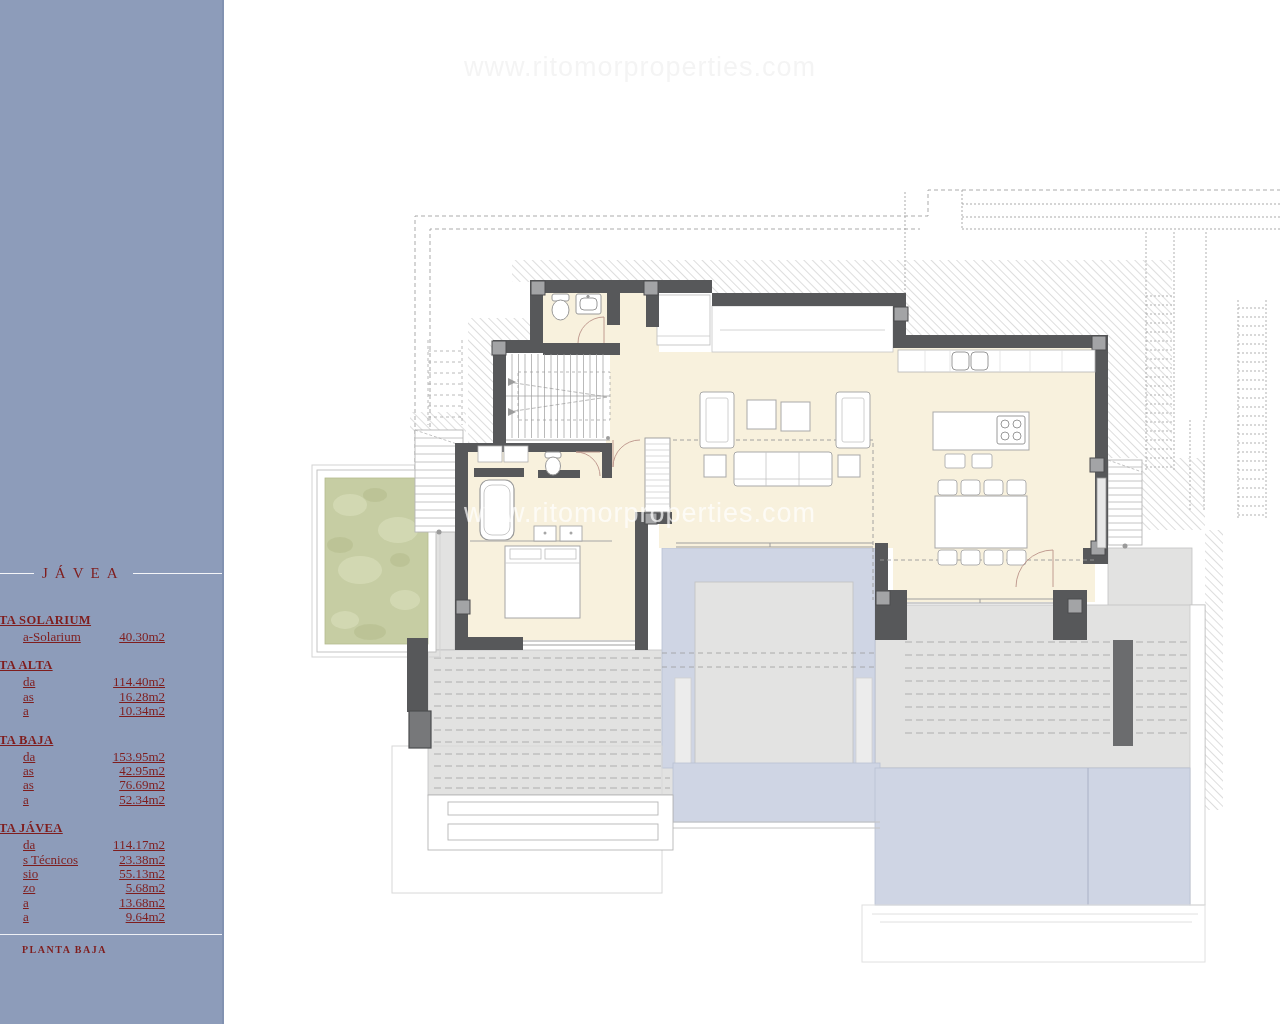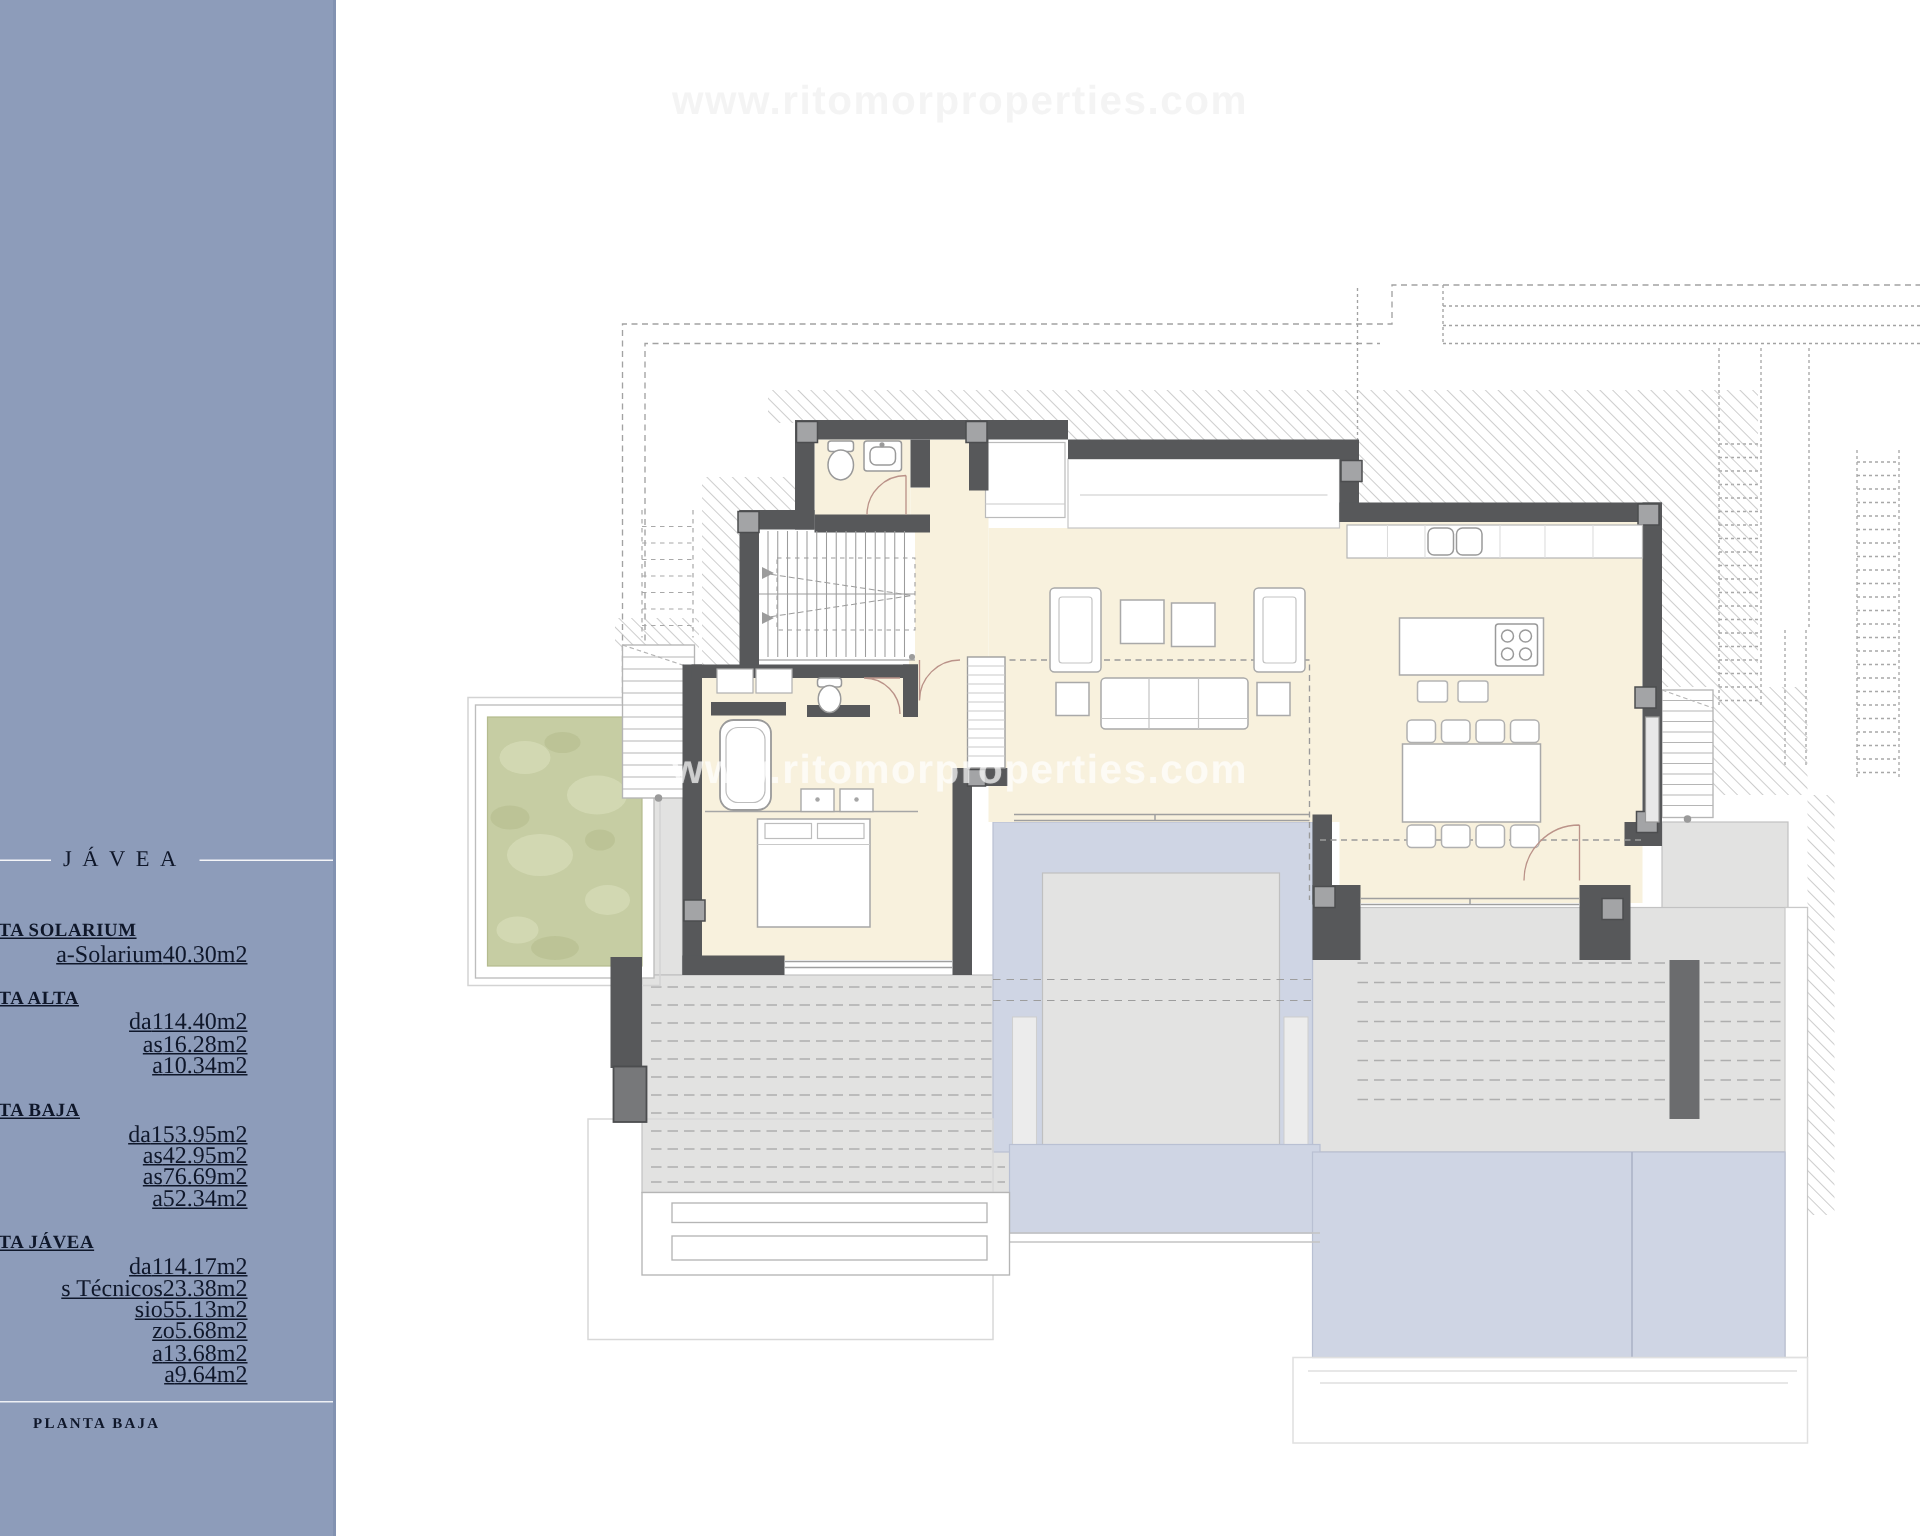--- a/index.html
+++ b/index.html
@@ -5,40 +5,40 @@
   html,body{margin:0;padding:0;background:#ffffff;}
   body{width:1280px;height:1024px;position:relative;overflow:hidden;
        font-family:"Liberation Serif","DejaVu Serif",serif;}
 
   
   #plan{position:absolute;left:0;top:0;width:1280px;height:1024px;}
 
   
   .wm{position:absolute;width:600px;text-align:center;
       font-family:"Liberation Sans","DejaVu Sans",sans-serif;
-      font-weight:bold;font-size:27px;letter-spacing:1px;pointer-events:none;}
+      font-weight:normal;font-size:27px;letter-spacing:1px;pointer-events:none;}
   #wm-top{left:340px;top:52px;color:rgba(150,150,150,0.10);}
   #wm-mid{left:340px;top:498px;color:rgba(255,255,255,0.62);
           text-shadow:0 0 1px rgba(255,255,255,0.25);}
 
   
   #sidebar{position:absolute;left:0;top:0;width:222px;height:1024px;
-           background:#8d9cba;border-right:2px solid #8292b1;color:#0f172a;z-index:5;}
+           background:#8d9cba;border-right:2px solid #8292b1;color:#7f1d1d;z-index:5;}
   #javea-row{position:absolute;top:565px;left:0;width:100%;display:flex;align-items:center;}
   #javea-row .rule{height:1px;background:rgba(255,255,255,0.9);}
   #javea-row .rule.left{width:34px;margin-right:8px;}
   #javea-row .rule.right{flex:1;margin-left:8px;}
   #javea-row .loc{font-size:15px;letter-spacing:7px;font-weight:normal;white-space:nowrap;}
 
   #area-list{position:absolute;top:612px;left:0;width:165px;}
   .sec{margin-bottom:13px;text-decoration:underline;}
   .sec-title{font-size:12.5px;font-weight:bold;letter-spacing:0.4px;
              line-height:16px;margin-bottom:2px;margin-left:-1px;white-space:nowrap;}
-  .row{display:flex;justify-content:flex-end;font-size:16px;
-       line-height:14.4px;}
+  .row{display:flex;justify-content:space-between;font-size:13px;
+       line-height:14.4px;margin-left:24px;}
   .row .lbl{margin-left:-1px;white-space:nowrap;}
   .row .val{white-space:nowrap;}
 
   #sidebar-divider{position:absolute;top:934px;left:0;width:100%;height:1px;
                    background:rgba(255,255,255,0.85);}
   #footer-title{position:absolute;top:944px;left:22px;font-size:10px;
                 font-weight:bold;letter-spacing:1.5px;}
 </style>
 </head>
 <body>

